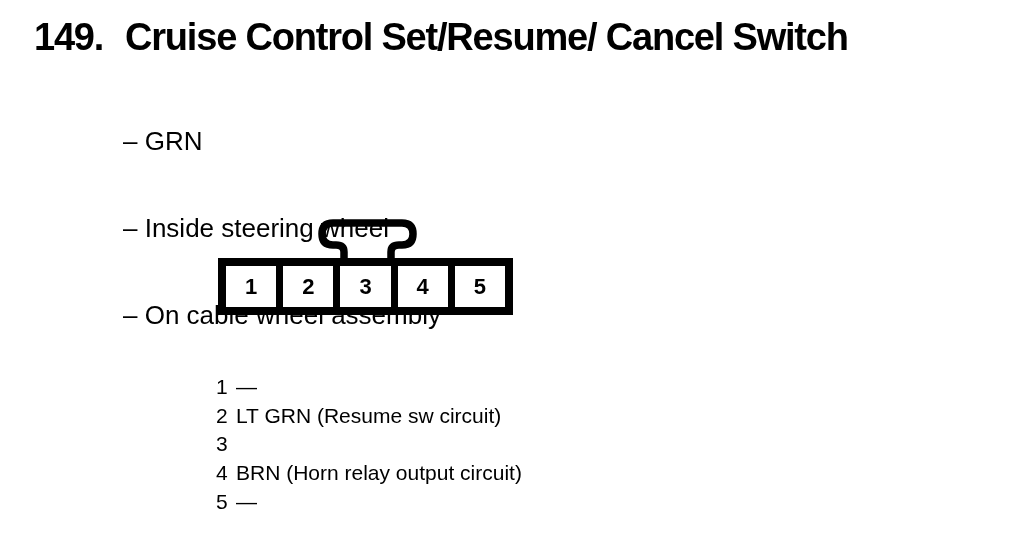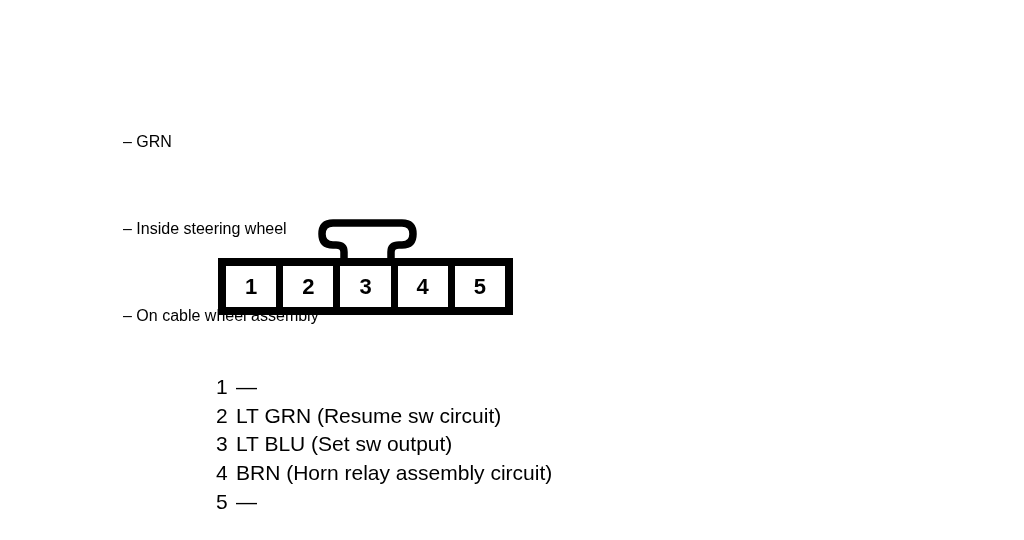--- a/index.html
+++ b/index.html
@@ -34,21 +34,21 @@
   }
   .heading .item-number {
     width: 91px;
     flex: 0 0 auto;
   }
   
   .bullets {
     position: absolute;
     left: 123px;
     top: 69px;
-    font-size: 16px;
+    font-size: 26px;
     line-height: 29px;
     white-space: pre;
   }
   
   .connector-tab-svg {
     position: absolute;
     left: 218px;
     top: 218px;
     width: 295px;
     height: 48px;
@@ -93,20 +93,24 @@
   }
   .pin-row .pin-desc {
     white-space: nowrap;
   }
 </style>
 </head>
 <body>
 
 <div class="page">
 
+  <div class="heading">
+    <span class="item-number">149.</span>
+    <span class="item-title">Cruise Control Set/Resume/ Cancel Switch</span>
+  </div>
 
   <div class="bullets">
     <div class="bullet-line">– GRN</div>
     <div class="bullet-line">– Inside steering wheel</div>
     <div class="bullet-line">– On cable wheel assembly</div>
   </div>
 
   <svg class="connector-tab-svg" viewBox="0 0 295 48" xmlns="http://www.w3.org/2000/svg">
     <path d="M 126 48 L 126 34 Q 126 27 118 27 L 115 27 Q 104 27 104 16 Q 104 5 115 5 L 184 5 Q 195 5 195 16 Q 195 27 184 27 L 181 27 Q 173 27 173 34 L 173 48" fill="none" stroke="#000000" stroke-width="7.5"></path>
   </svg>
@@ -123,25 +127,24 @@
     <div class="pin-row">
       <span class="pin-num">1</span>
       <span class="pin-desc">—</span>
     </div>
     <div class="pin-row">
       <span class="pin-num">2</span>
       <span class="pin-desc">LT GRN (Resume sw circuit)</span>
     </div>
     <div class="pin-row">
       <span class="pin-num">3</span>
-      <span class="pin-desc">LT BLU (Set sw output)</span>
     </div>
     <div class="pin-row">
       <span class="pin-num">4</span>
-      <span class="pin-desc">BRN (Horn relay assembly circuit)</span>
+      <span class="pin-desc">BRN (Horn relay output circuit)</span>
     </div>
     <div class="pin-row">
       <span class="pin-num">5</span>
       <span class="pin-desc">—</span>
     </div>
   </div>
 
 </div>
 
 </body></html>

